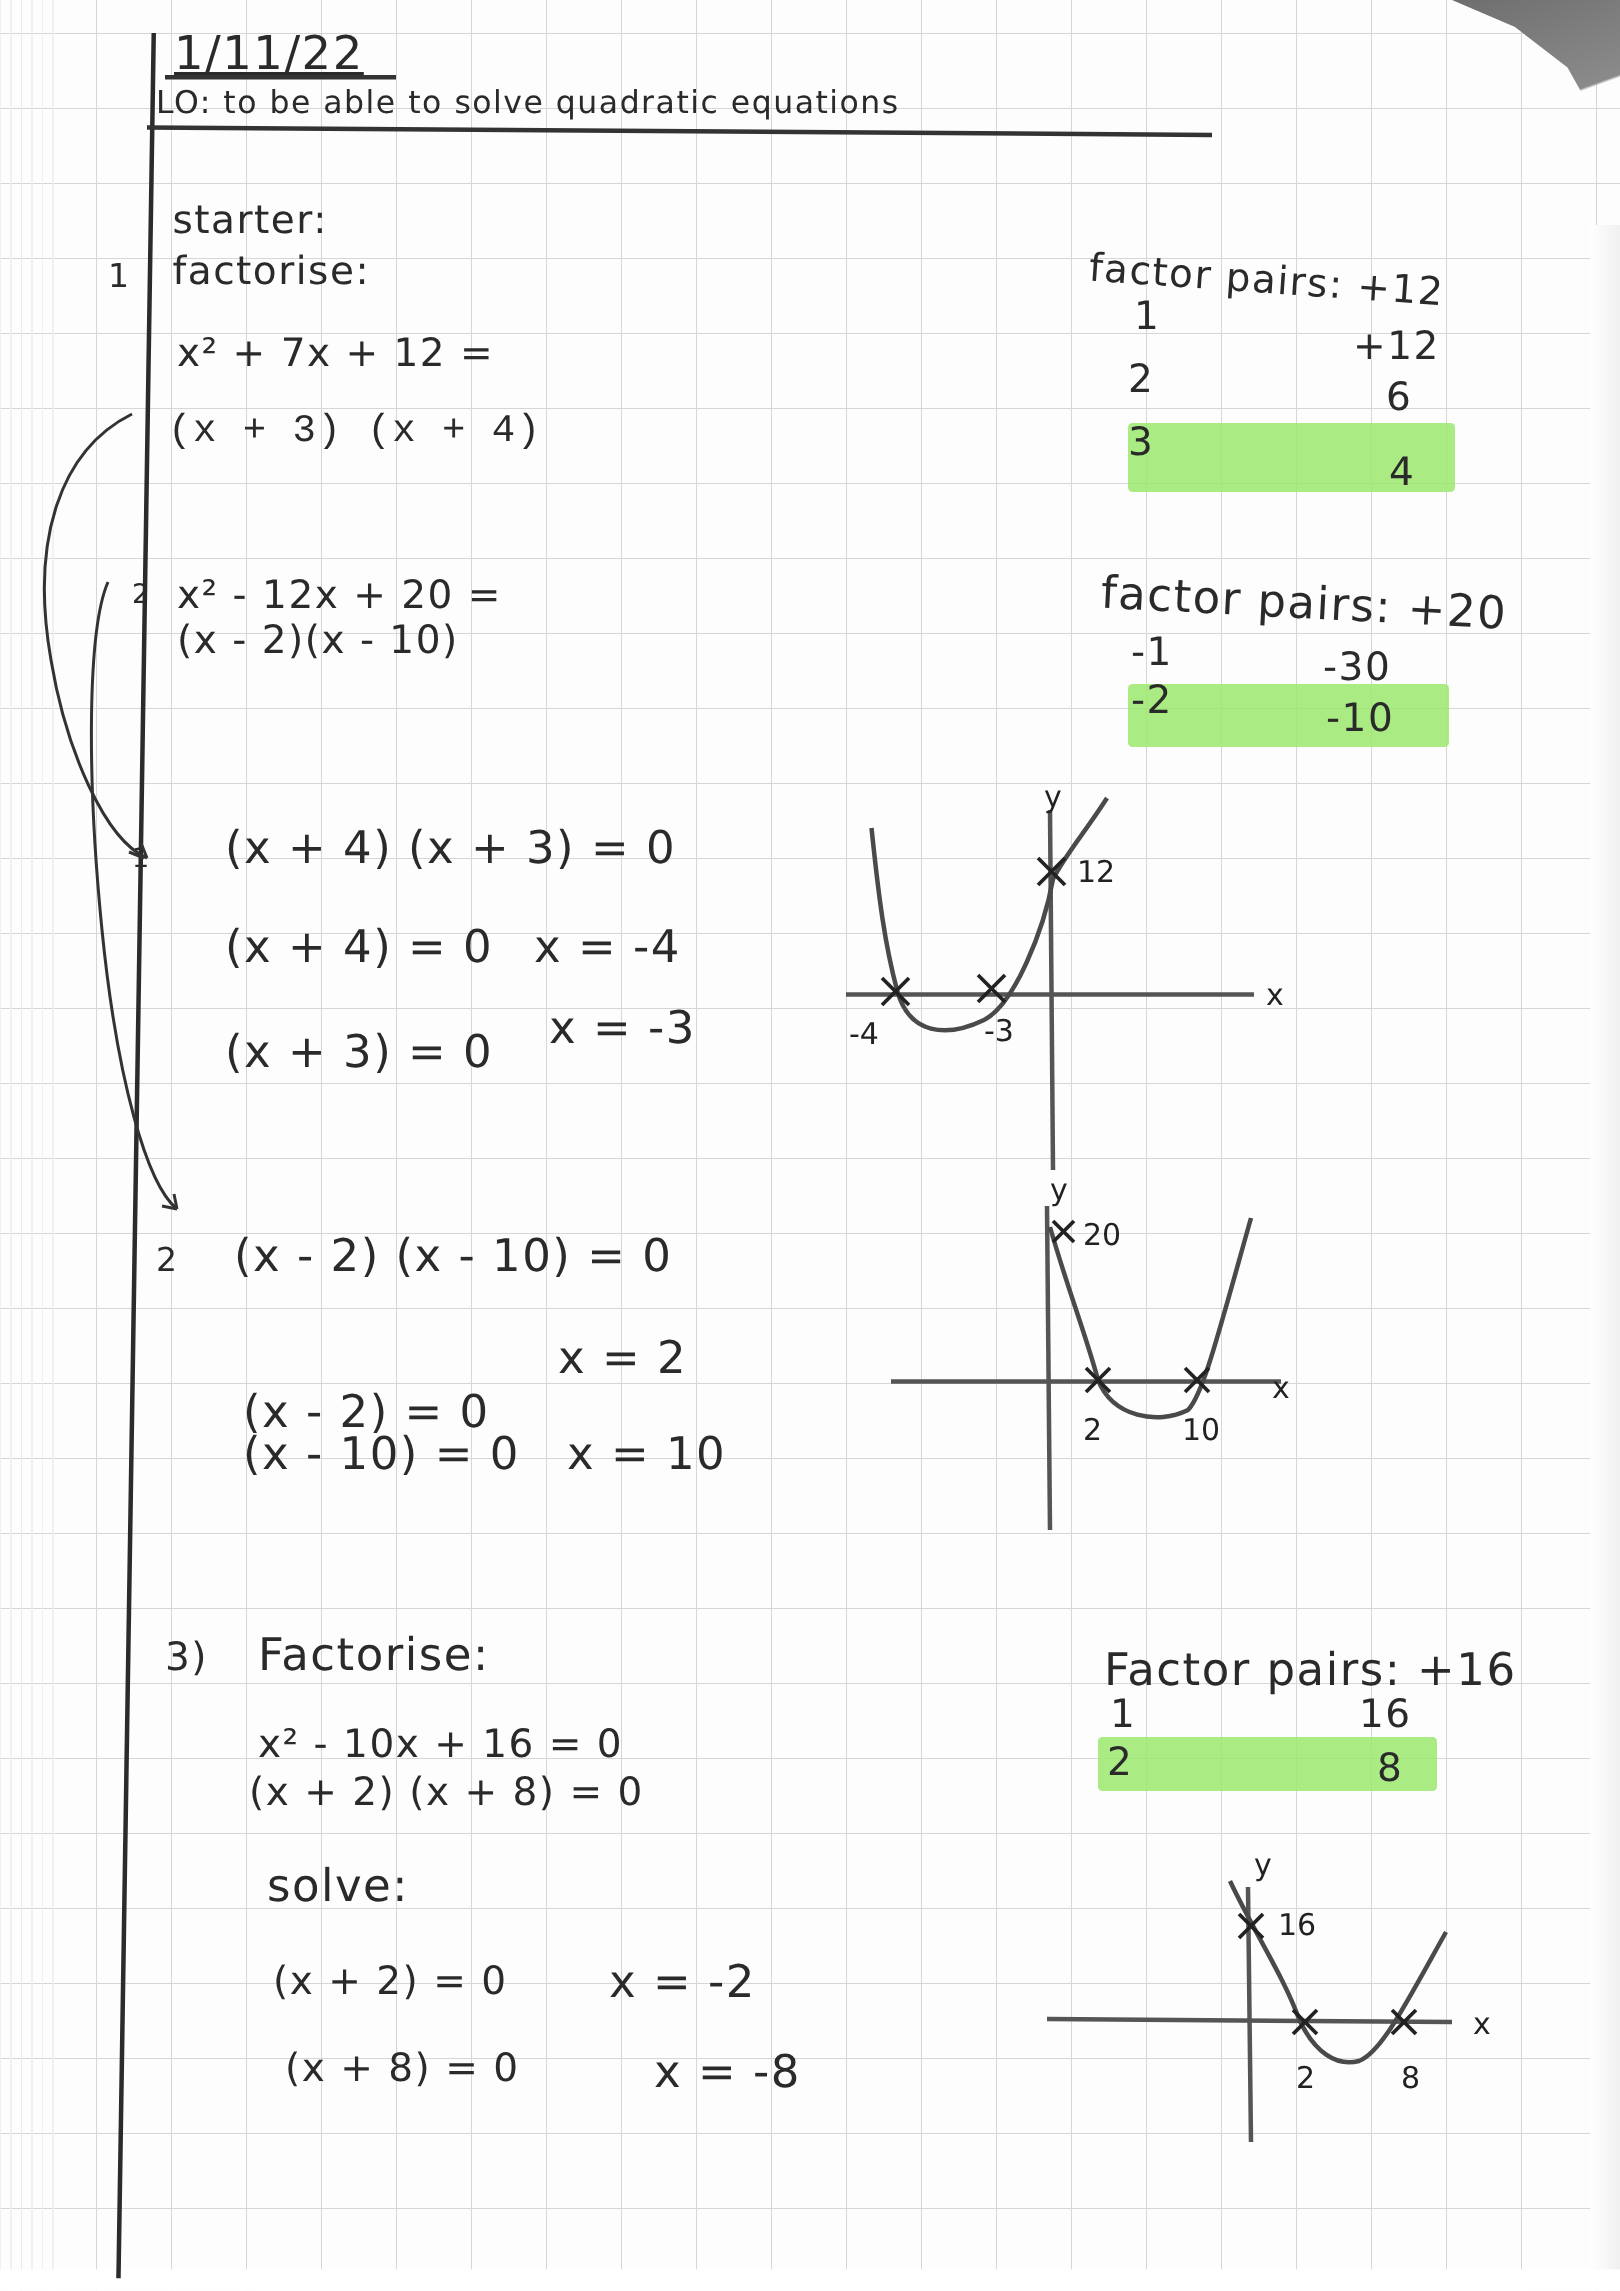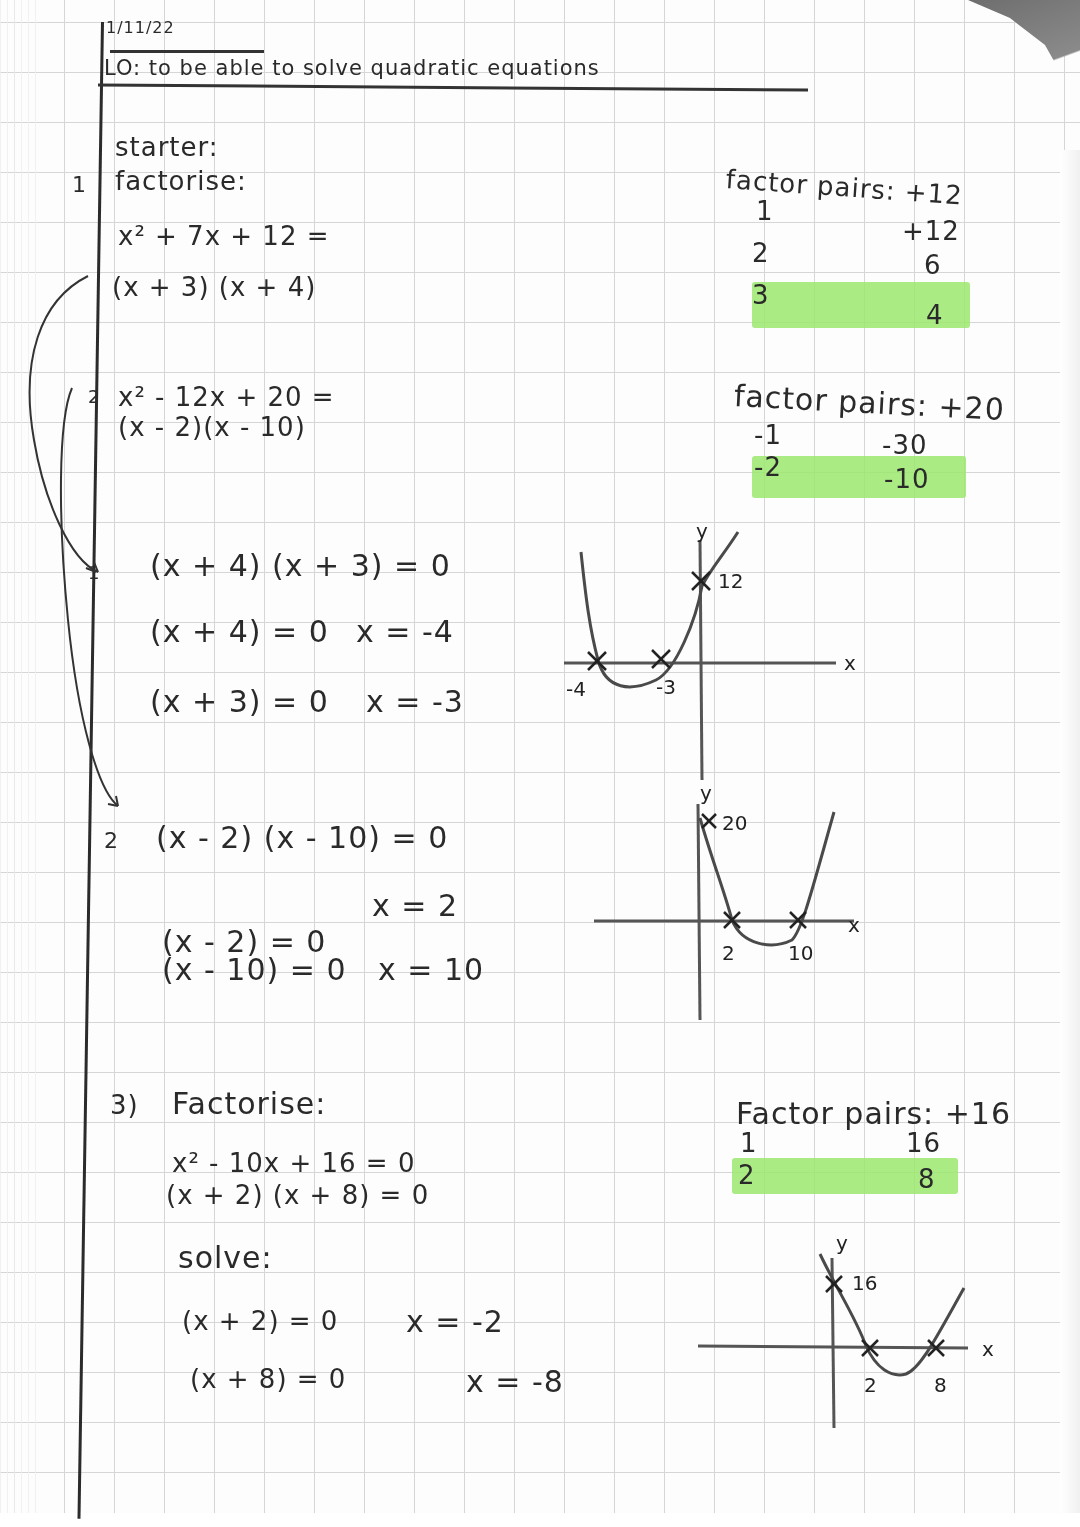--- a/index.html
+++ b/index.html
@@ -35,21 +35,21 @@
     position:absolute; left:0; bottom:0; width:1080px; height:14px; background:#ffffff;
   }
   .margin-line {
     position:absolute; left:101px; top:22px; width:3px; height:1497px;
     background:#2b2b2b; transform:rotate(0.9deg); transform-origin:top left;
   }
   .hw {
     position:absolute; color:#2a2a2a; white-space:nowrap;
     font-family:"DejaVu Sans", sans-serif; letter-spacing:1px;
   }
-  .date { left:106px; top:18px; font-size:16px; }
+  .date { left:116px; top:18px; font-size:31px;text-decoration:underline; }
   .date-underline { position:absolute; left:110px; top:50px; width:154px; height:3px; background:#333; }
   .lo { left:104px; top:56px; font-size:21px; }
   .lo-underline { position:absolute; left:98px; top:86px; width:710px; height:3px; background:#333; transform:rotate(0.4deg); }
 
   .num { font-size:22px; }
   .t24 { font-size:26px; }
   .t28 { font-size:30px; }
 
   .hl { position:absolute; background:#9be86f; opacity:.85; border-radius:3px; }
 
@@ -72,21 +72,21 @@
 
 <div class="hw date">1/11/22</div>
 <div class="date-underline"></div>
 <div class="hw lo">LO: to be able to solve quadratic equations</div>
 <div class="lo-underline"></div>
 
 <div class="hw t24" style="left:115px;top:132px;">starter:</div>
 <div class="hw num" style="left:72px;top:172px;">1</div>
 <div class="hw t24" style="left:115px;top:166px;">factorise:</div>
 <div class="hw t24" style="left:118px;top:221px;">x² + 7x + 12 =</div>
-<div class="hw t24" style="left:112px;top:272px;">(x + 3) (x + 4)</div>
+<div class="hw t24" style="left:112px;top:272px;font-family:Liberation Mono, monospace;">(x + 3) (x + 4)</div>
 
 <div class="hw num" style="left:88px;top:386px;font-size:18px;">2</div>
 <div class="hw t24" style="left:118px;top:382px;">x² - 12x + 20 =</div>
 <div class="hw t24" style="left:118px;top:412px;">(x - 2)(x - 10)</div>
 
 <div class="hl" style="left:752px;top:282px;width:218px;height:46px;"></div>
 <div class="hw t24" style="left:726px;top:164px;transform:rotate(4deg);transform-origin:left;">factor pairs: +12</div>
 <div class="hw t24" style="left:756px;top:196px;">1</div>
 <div class="hw t24" style="left:902px;top:216px;">+12</div>
 <div class="hw t24" style="left:752px;top:238px;">2</div>
@@ -99,38 +99,38 @@
 <div class="hw t24" style="left:754px;top:420px;">-1</div>
 <div class="hw t24" style="left:882px;top:430px;">-30</div>
 <div class="hw t24" style="left:754px;top:452px;">-2</div>
 <div class="hw t24" style="left:884px;top:464px;">-10</div>
 
 <div class="hw num" style="left:88px;top:562px;font-size:18px;">1</div>
 <div class="hw t28" style="left:150px;top:548px;">(x + 4) (x + 3) = 0</div>
 <div class="hw t28" style="left:150px;top:614px;">(x + 4) = 0</div>
 <div class="hw t28" style="left:356px;top:614px;">x = -4</div>
 <div class="hw t28" style="left:150px;top:684px;">(x + 3) = 0</div>
-<div class="hw t28" style="left:366px;top:684px;">x = -3</div>
+<div class="hw t28" style="left:366px;top:668px;">x = -3</div>
 
 <div class="hw num" style="left:104px;top:828px;">2</div>
 <div class="hw t28" style="left:156px;top:820px;">(x - 2) (x - 10) = 0</div>
 <div class="hw t28" style="left:162px;top:888px;margin-top:36px;">(x - 2) = 0</div>
 <div class="hw t28" style="left:372px;top:888px;">x = 2</div>
 <div class="hw t28" style="left:162px;top:952px;">(x - 10) = 0</div>
 <div class="hw t28" style="left:378px;top:952px;">x = 10</div>
 
 <div class="hw t24" style="left:110px;top:1090px;">3)</div>
 <div class="hw t28" style="left:172px;top:1086px;">Factorise:</div>
 <div class="hw t24" style="left:172px;top:1148px;">x² - 10x + 16 = 0</div>
 <div class="hw t24" style="left:166px;top:1180px;">(x + 2) (x + 8) = 0</div>
 <div class="hw t28" style="left:178px;top:1240px;">solve:</div>
 <div class="hw t24" style="left:182px;top:1306px;">(x + 2) = 0</div>
 <div class="hw t28" style="left:406px;top:1304px;">x = -2</div>
 <div class="hw t24" style="left:190px;top:1364px;">(x + 8) = 0</div>
-<div class="hw t28" style="left:426px;top:1364px;padding-left:40px;">x = -8</div>
+<div class="hw t28" style="left:396px;top:1364px;padding-left:40px;">x = -8</div>
 
 <div class="hl" style="left:732px;top:1158px;width:226px;height:36px;"></div>
 <div class="hw t28" style="left:736px;top:1096px;">Factor pairs: +16</div>
 <div class="hw t24" style="left:740px;top:1128px;">1</div>
 <div class="hw t24" style="left:906px;top:1128px;">16</div>
 <div class="hw t24" style="left:738px;top:1160px;">2</div>
 <div class="hw t24" style="left:918px;top:1164px;">8</div>
 
 <svg class="graph" style="left:0;top:0;" width="200" height="860">
   <path class="arrow" d="M88,276 C40,300 20,360 34,440 C44,500 70,560 98,572"></path>

